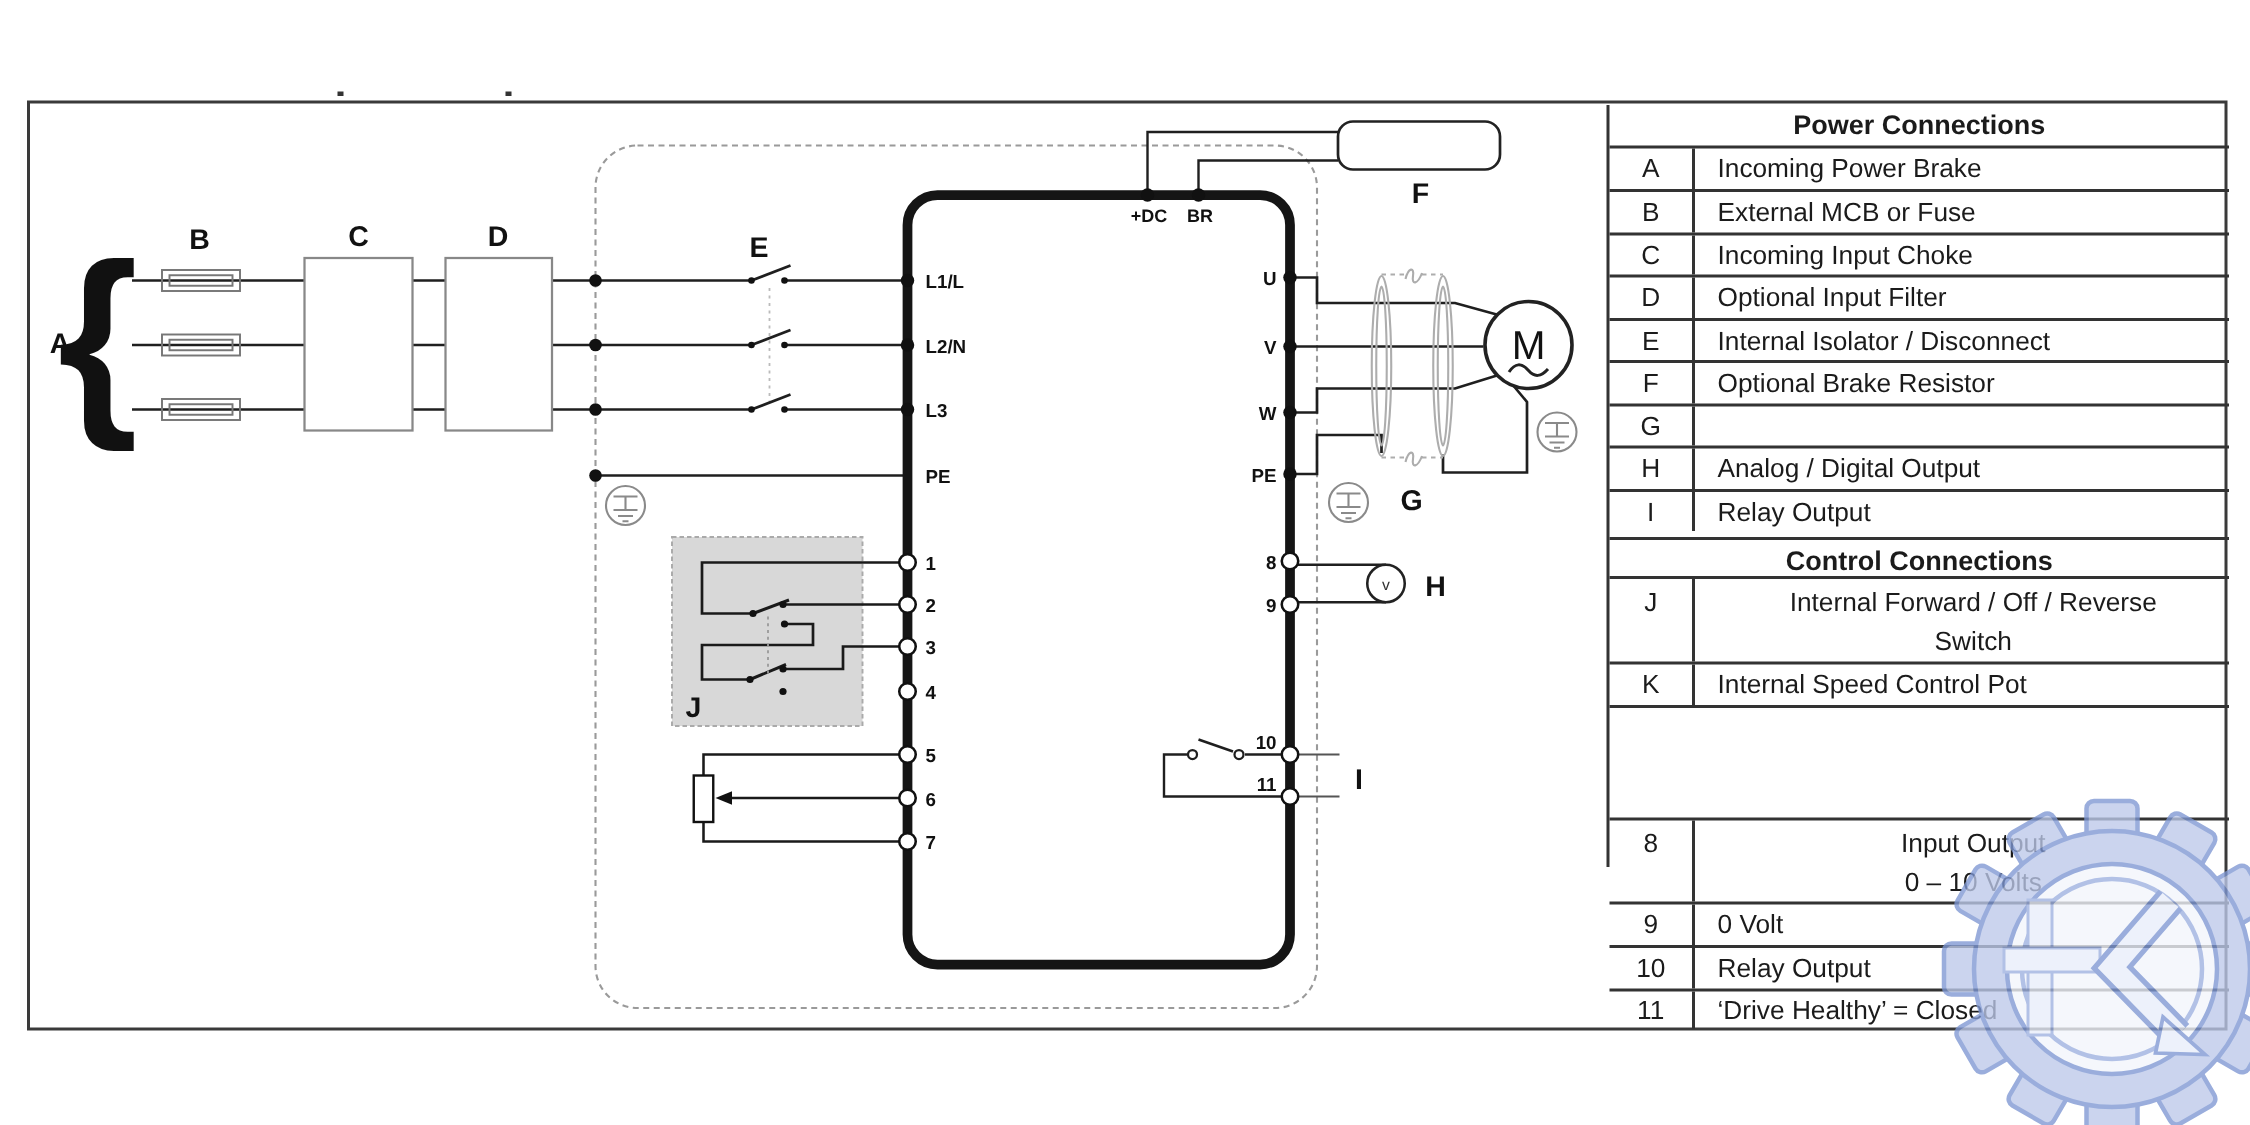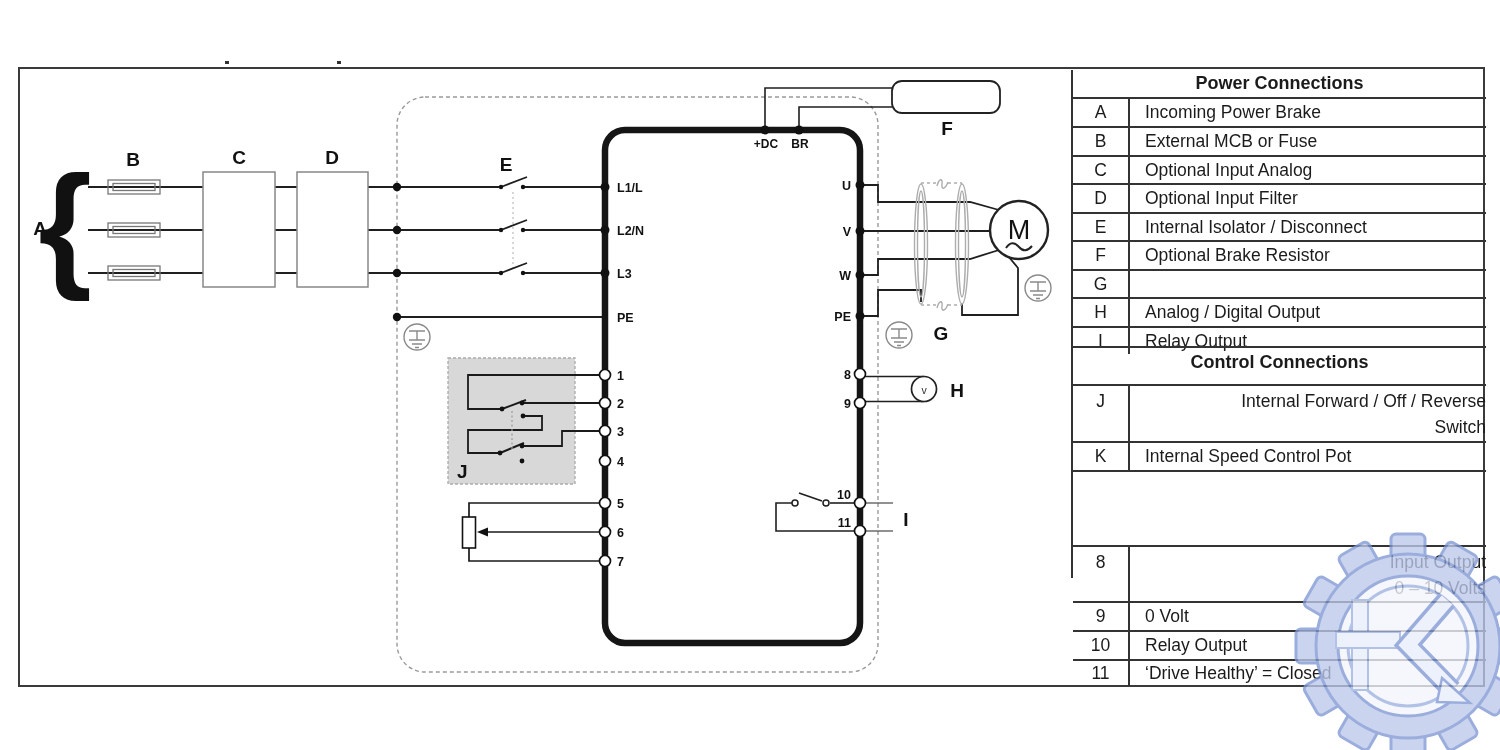--- a/index.html
+++ b/index.html
@@ -9,21 +9,21 @@
   #conn-table{position:absolute;left:1071px;top:70px;width:413px;height:508px;z-index:2;
               border-left:2px solid #333;color:#1b1b1b;font-size:17.5px;}
   .trow{position:absolute;left:0;right:0;border-top:2px solid #333;box-sizing:border-box;}
   .trow.first{border-top:none;}
   .thead{display:flex;align-items:center;justify-content:center;font-weight:bold;font-size:18px;}
   .tkey{position:absolute;left:0;top:0;bottom:0;width:57px;border-right:2px solid #333;
         display:flex;align-items:center;justify-content:center;box-sizing:border-box;}
   .tdesc{position:absolute;left:59px;right:0;top:0;bottom:0;display:flex;align-items:center;
          padding-left:13px;}
   .twolines .tkey{align-items:flex-start;padding-top:2px;line-height:26px;}
-  .twolines .tdesc{flex-direction:column;align-items:flex-end;justify-content:flex-start;
+  .twolines .tdesc{flex-direction:column;align-items:center;justify-content:flex-start;
                    padding-top:2px;line-height:26px;}
   #watermark{position:absolute;left:0;top:0;z-index:3;pointer-events:none;}
   svg text{user-select:none;}
 </style>
 </head>
 <body>
 
 <div id="stage">
 
 <svg id="diagram-svg" width="1500" height="750" viewBox="0 0 1500 750">
@@ -241,21 +241,21 @@
   <div class="trow" style="top:27px;height:29px">
     <div class="tkey">A</div>
     <div class="tdesc">Incoming Power Brake</div>
   </div>
   <div class="trow" style="top:56px;height:29px">
     <div class="tkey">B</div>
     <div class="tdesc">External MCB or Fuse</div>
   </div>
   <div class="trow" style="top:85px;height:28px">
     <div class="tkey">C</div>
-    <div class="tdesc">Optional Input Analog</div>
+    <div class="tdesc">Incoming Input Choke</div>
   </div>
   <div class="trow" style="top:113px;height:29px">
     <div class="tkey">D</div>
     <div class="tdesc">Optional Input Filter</div>
   </div>
   <div class="trow" style="top:142px;height:28px">
     <div class="tkey">E</div>
     <div class="tdesc">Internal Isolator / Disconnect</div>
   </div>
   <div class="trow" style="top:170px;height:29px">
@@ -266,21 +266,21 @@
     <div class="tkey">G</div>
   </div>
   <div class="trow" style="top:227px;height:29px">
     <div class="tkey">H</div>
     <div class="tdesc">Analog / Digital Output</div>
   </div>
   <div class="trow" style="top:256px;height:28px">
     <div class="tkey">I</div>
     <div class="tdesc">Relay Output</div>
   </div>
-  <div class="trow thead" style="top:276px;height:30px">
+  <div class="trow thead" style="top:288px;height:30px">
     <span>Control Connections</span>
   </div>
   <div class="trow twolines" style="top:314px;height:57px">
     <div class="tkey">J</div>
     <div class="tdesc">
       <span>Internal Forward / Off / Reverse</span>
       <span>Switch</span>
     </div>
   </div>
   <div class="trow" style="top:371px;height:29px">

